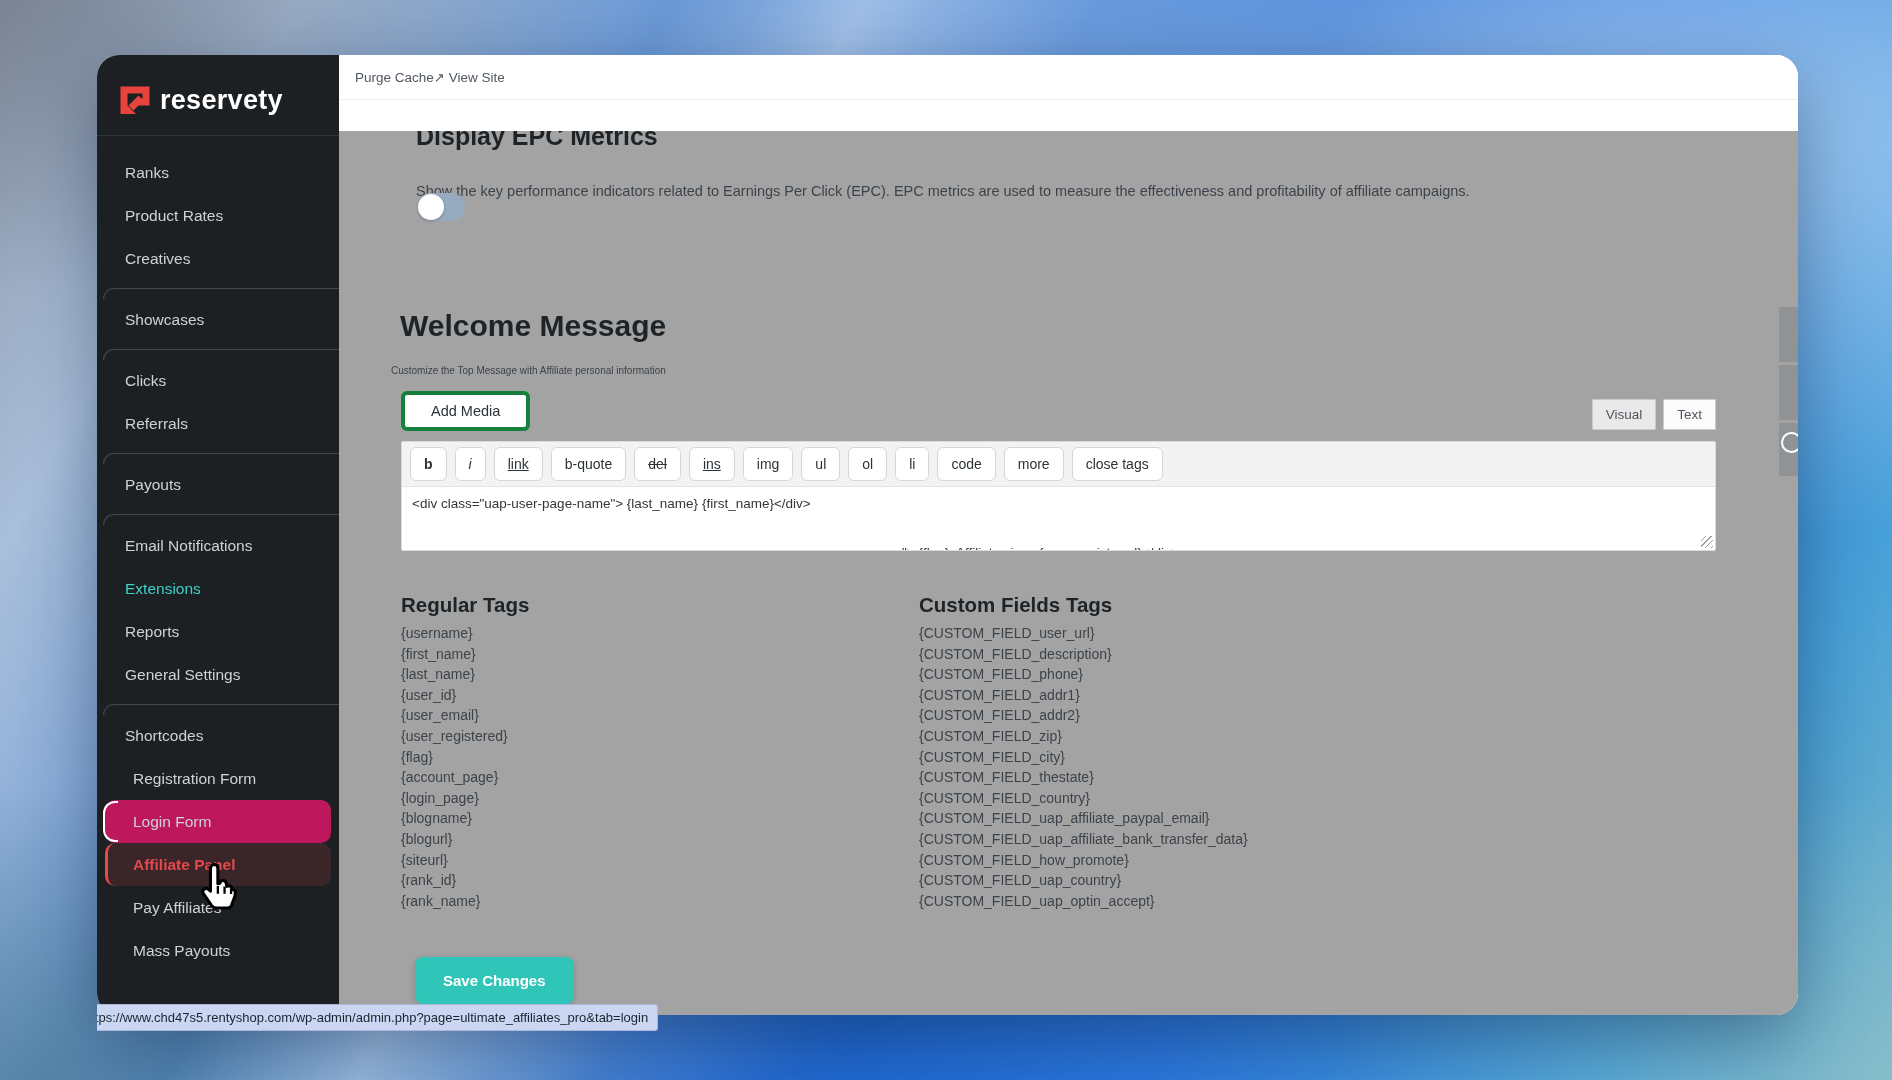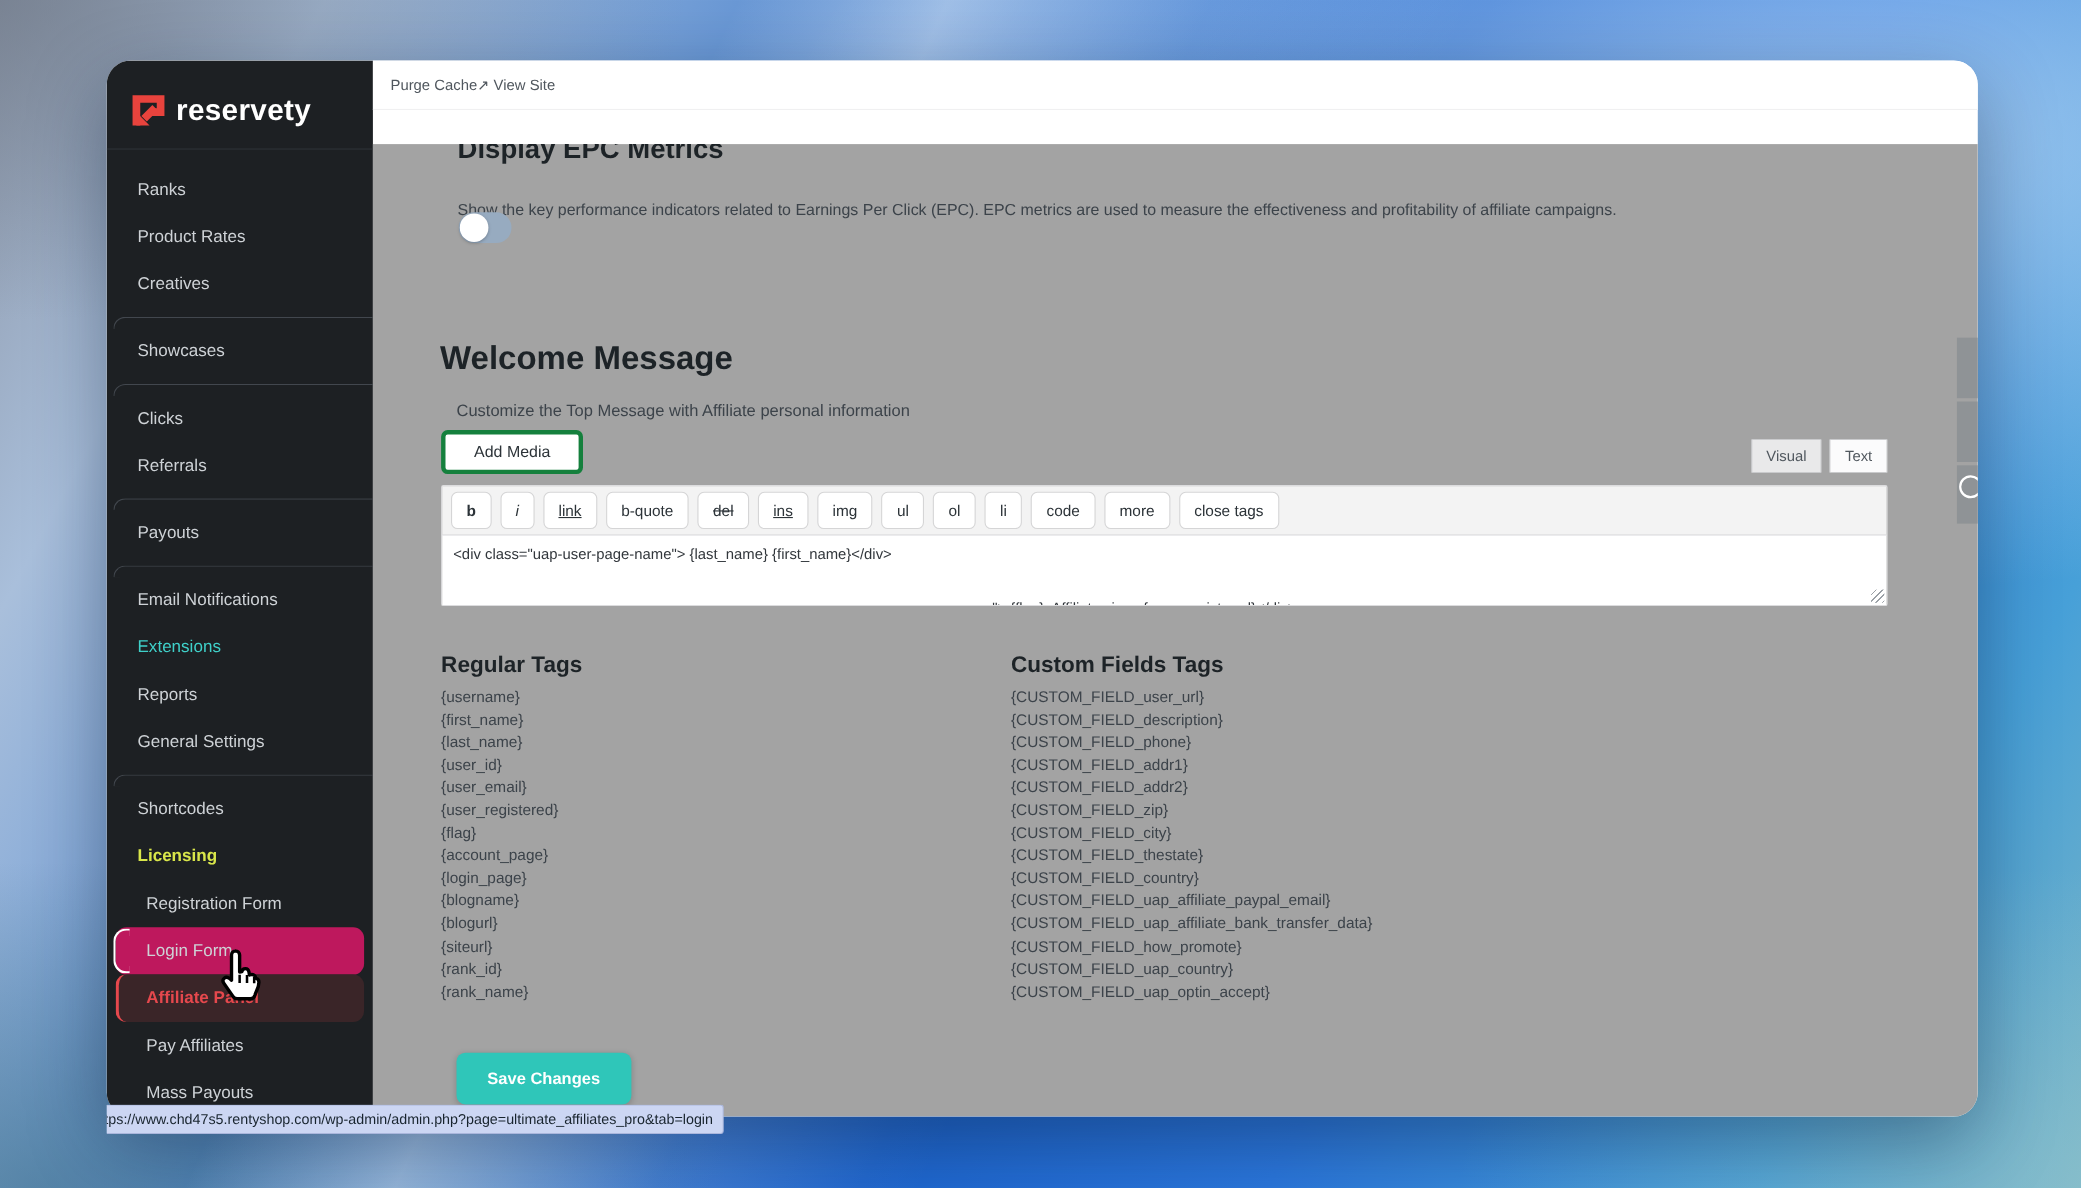--- a/index.html
+++ b/index.html
@@ -51,21 +51,21 @@
   
   .content{position:absolute;left:242px;top:44px;right:0;bottom:0;background:#a3a3a3;overflow:hidden;margin-top:32px;}
   .epc-heading{position:absolute;left:77px;top:-9px;font-size:25px;font-weight:700;color:#1d2327;}
   .epc-desc{position:absolute;left:77px;top:52px;font-size:14.5px;color:#3c434a;}
   .toggle{position:absolute;left:78px;top:62px;width:48px;height:28px;border-radius:15px;
     background:#97abc0;cursor:pointer;}
   .toggle .knob{position:absolute;left:1px;top:1px;width:26px;height:26px;border-radius:50%;
     background:#fff;box-shadow:0 1px 3px rgba(0,0,0,.25);}
 
   .welcome-heading{position:absolute;left:61px;top:178px;font-size:30px;font-weight:700;color:#1d2327;}
-  .welcome-sub{position:absolute;left:76px;top:234px;font-size:15px;color:#3c434a;}
+  .welcome-sub{position:absolute;left:52px;top:234px;font-size:10px;color:#3c434a;}
   .add-media-btn{position:absolute;left:62px;top:260px;height:40px;padding:4px 26px;background:#fff;
     border:4px solid #15803d;border-radius:6px;font-size:14.5px;color:#2c3338;
     font-family:"Liberation Sans",sans-serif;cursor:pointer;}
   .editor-tabs{position:absolute;right:82px;top:268px;display:flex;gap:7px;}
   .editor-tab{height:31px;padding:0 13px;font-size:13.5px;color:#50575e;border:1px solid #c9cacc;
     border-radius:1px;background:#e9e9ea;font-family:"Liberation Sans",sans-serif;cursor:pointer;}
   .editor-tab.active{background:#fbfbfc;}
 
   .editor{position:absolute;left:62px;right:82px;top:310px;border:1px solid #dcdcde;border-radius:2px;}
   .qt-toolbar{height:44px;background:#f3f3f3;display:flex;align-items:center;gap:8px;padding:0 8px;}
@@ -137,21 +137,20 @@
           <div class="nav-item">Referrals</div>
           <div class="nav-sep"></div>
           <div class="nav-item">Payouts</div>
           <div class="nav-sep"></div>
           <div class="nav-item">Email Notifications</div>
           <div class="nav-item teal">Extensions</div>
           <div class="nav-item">Reports</div>
           <div class="nav-item">General Settings</div>
           <div class="nav-sep"></div>
           <div class="nav-item">Shortcodes</div>
-          <div class="nav-item yellow">Licensing</div>
           <div class="nav-item indent">Registration Form</div>
           <div class="nav-item indent hover">Login Form</div>
           <div class="nav-item indent active">Affiliate Panel</div>
           <div class="nav-item indent">Pay Affiliates</div>
           <div class="nav-item indent">Mass Payouts</div>
         </div>
     </div>
 
     <div class="topbar">
       <a>Purge Cache</a>

